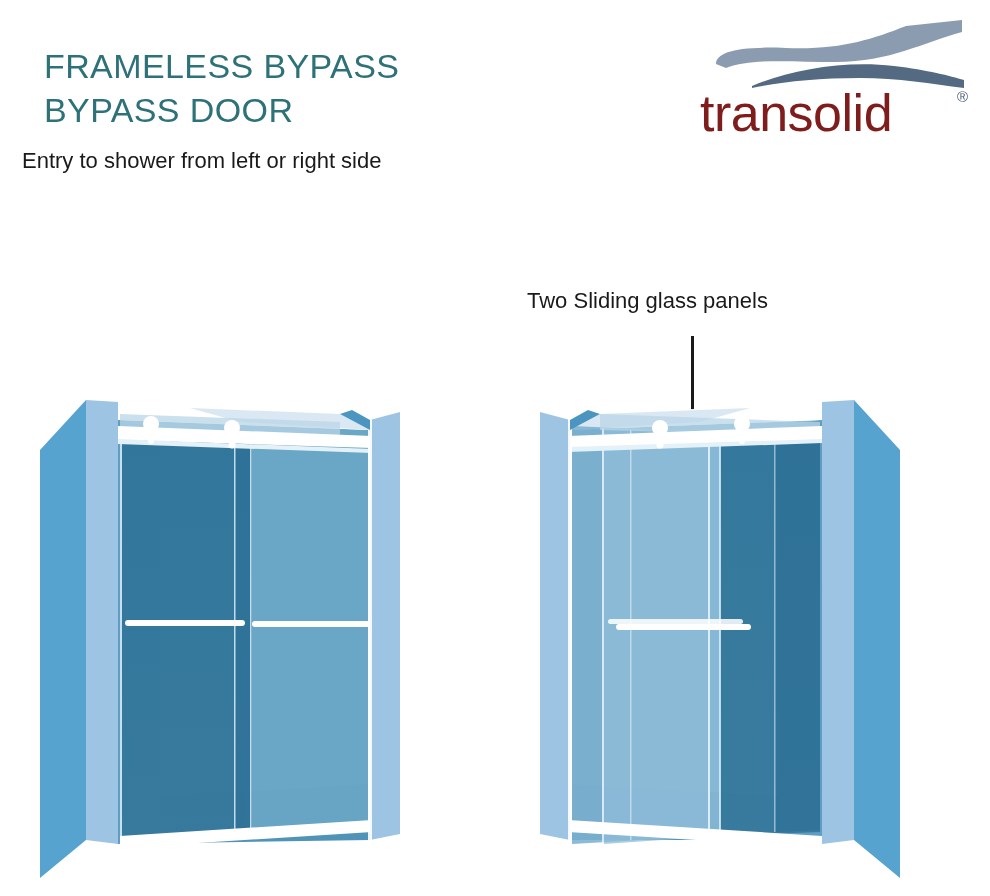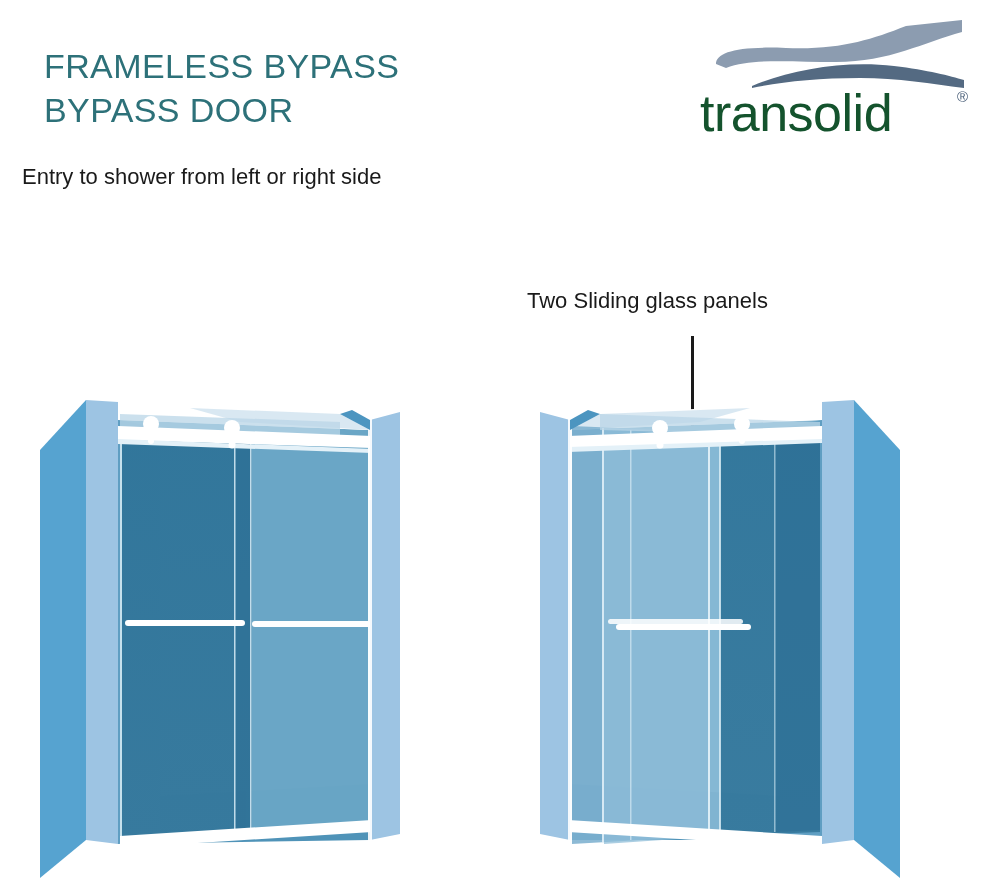--- a/index.html
+++ b/index.html
@@ -32,21 +32,21 @@
     font-size: 34px;
     line-height: 44px;
     letter-spacing: 0.4px;
     color: #2d7179;
     font-weight: 400;
     white-space: pre;
   }
   .subtitle {
     position: absolute;
     left: 22px;
-    top: 162px;
+    top: 146px;
     font-size: 22px;
     line-height: 30px;
     color: #1a1a1a;
     font-weight: 400;
     white-space: pre;
   }
 
   
   .logo {
     position: absolute;
@@ -56,21 +56,21 @@
     height: 124px;
   }
   .logo svg { display: block; }
   .logo-word {
     position: absolute;
     left: 6px;
     top: 66px;
     width: 270px;
     font-size: 52px;
     line-height: 58px;
-    color: #14532d;
+    color: #7f1d1d;
     font-weight: 400;
     letter-spacing: -0.5px;
     white-space: pre;
   }
   .logo-reg {
     position: absolute;
     right: 2px;
     top: 70px;
     font-size: 15px;
     color: #4a5f79;

